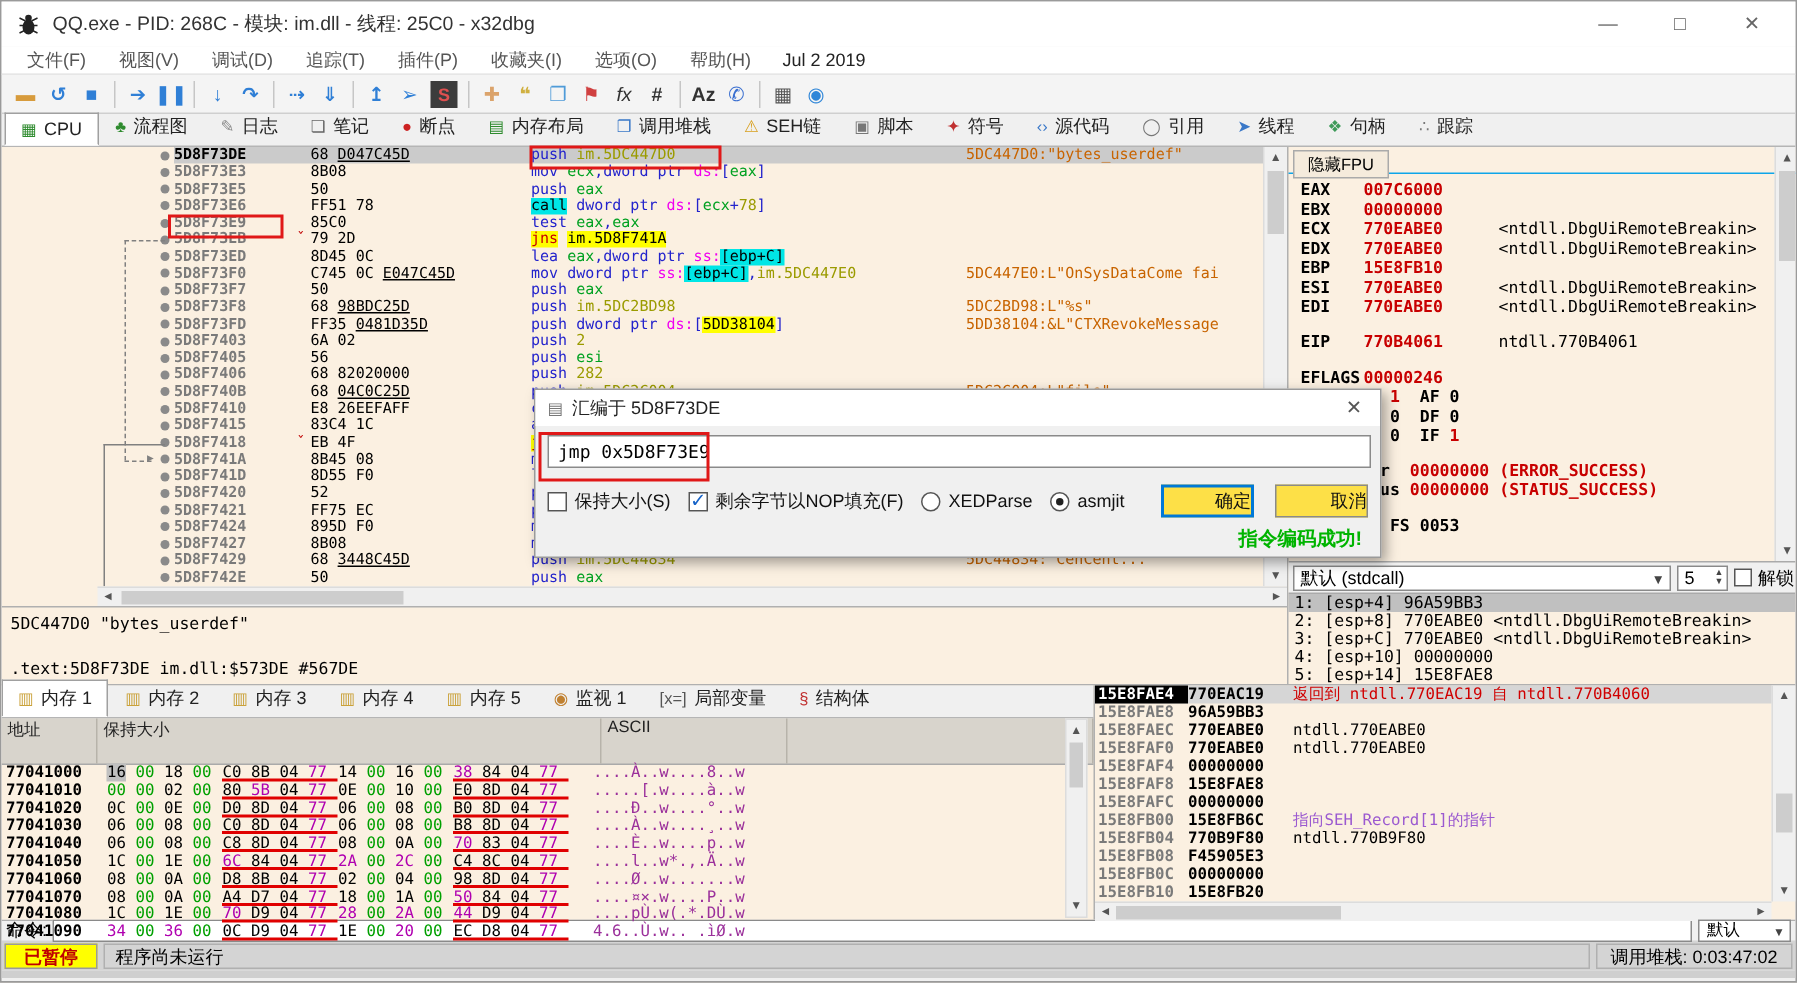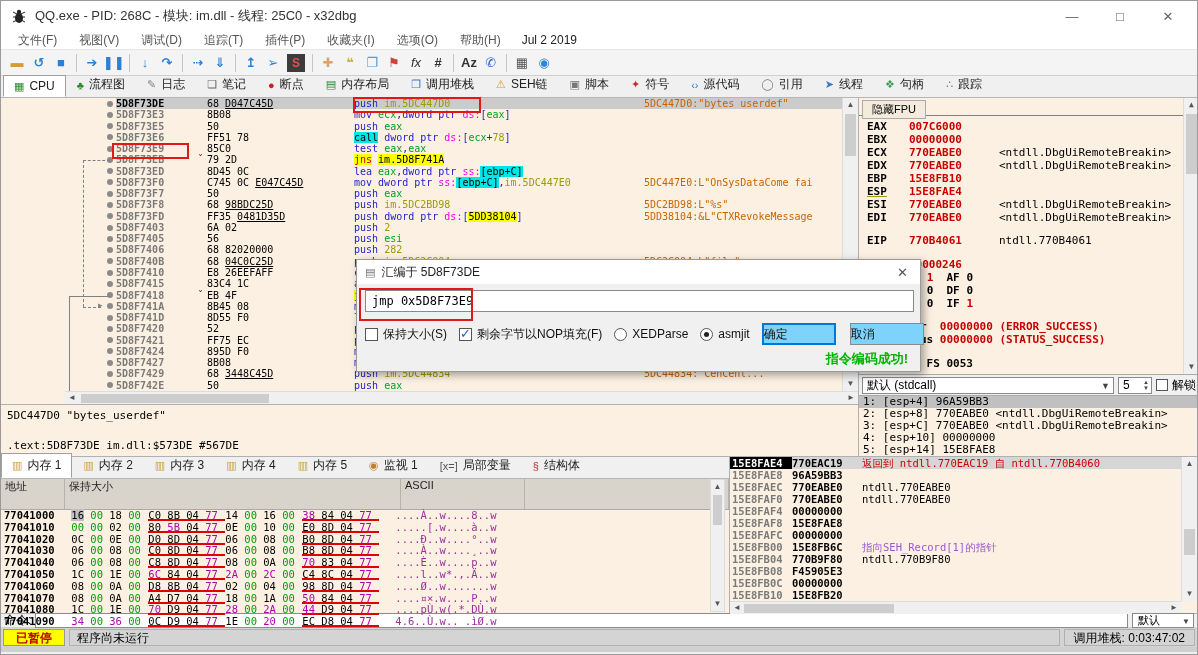--- a/index.html
+++ b/index.html
@@ -118,21 +118,21 @@
   .dico{color:#777;font-size:11px}
   .dclose{margin-left:auto;color:#555;font-size:13px;padding:0 4px}
   .dinput{position:absolute;left:8px;top:30px;width:549px;height:22px;background:#fff;border:1px solid #8a8a8a;
           font-family:"DejaVu Sans Mono",monospace;font-size:12px;line-height:20px;padding-left:6px;color:#000}
   .dopts{position:absolute;left:8px;top:62px;right:8px;height:24px;display:flex;align-items:center;font-size:12px;color:#111}
   .cb{width:13px;height:13px;border:1px solid #555;background:#fff;display:inline-block;position:relative;margin-right:5px;flex:none}
   .cb.on::after{content:"✓";position:absolute;top:-3px;left:0px;color:#1562c8;font-size:13px;font-weight:bold}
   .rb{width:13px;height:13px;border:1px solid #555;border-radius:50%;background:#fff;display:inline-block;position:relative;margin-right:5px;flex:none}
   .rb.on::after{content:"";position:absolute;left:3px;top:3px;width:5px;height:5px;border-radius:50%;background:#222}
   .dlbl{margin-right:12px;white-space:nowrap}
-  .dbtn{width:74px;height:22px;border:1px solid #8a8a8a;background:#7dd3fc;text-align:left;line-height:20px;flex:none}
+  .dbtn{width:62px;height:22px;border:1px solid #8a8a8a;background:#fde047;text-align:right;line-height:20px;flex:none}
   .dbtn.primary{border:2px solid #0078d7;line-height:18px;margin-left:auto;margin-right:14px}
   .dstatus{position:absolute;right:12px;top:90px;color:#00b400;font-weight:bold;font-size:13px}
   
   .ann{position:absolute;border:2px solid #e01818;z-index:60;pointer-events:none}
 </style>
 </head>
 <body>
 
 <div id="app">
 
@@ -319,21 +319,20 @@
     <div class="regs">
       <div class="fpurow">
         <span class="fpu">隐藏FPU</span>
       </div>
       <div class="regbody" id="regbody">
           <div class="rrow"><span class="rname">EAX</span><span class="rval">007C6000</span></div>
           <div class="rrow"><span class="rname">EBX</span><span class="rval">00000000</span></div>
           <div class="rrow"><span class="rname">ECX</span><span class="rval">770EABE0</span><span class="rext">&lt;ntdll.DbgUiRemoteBreakin&gt;</span></div>
           <div class="rrow"><span class="rname">EDX</span><span class="rval">770EABE0</span><span class="rext">&lt;ntdll.DbgUiRemoteBreakin&gt;</span></div>
           <div class="rrow"><span class="rname">EBP</span><span class="rval">15E8FB10</span></div>
-          <div class="rrow"><span class="rname ul">ESP</span><span class="rval">15E8FAE4</span></div>
           <div class="rrow"><span class="rname">ESI</span><span class="rval">770EABE0</span><span class="rext">&lt;ntdll.DbgUiRemoteBreakin&gt;</span></div>
           <div class="rrow"><span class="rname">EDI</span><span class="rval">770EABE0</span><span class="rext">&lt;ntdll.DbgUiRemoteBreakin&gt;</span></div>
           <div class="spacer10"></div>
           <div class="rrow"><span class="rname">EIP</span><span class="rval">770B4061</span><span class="rext">ntdll.770B4061</span></div>
           <div class="spacer11"></div>
           <div class="rrow"><span class="rname">EFLAGS</span><span class="rval">00000246</span></div>
           <div class="rrow"><span class="fname">ZF </span><span class="fv1">1</span><span>  </span><span class="fname">PF </span><span class="fv1">1</span><span>  </span><span class="fname">AF </span><span class="fv0">0</span><span>  </span></div>
           <div class="rrow"><span class="fname">OF </span><span class="fv0">0</span><span>  </span><span class="fname">SF </span><span class="fv0">0</span><span>  </span><span class="fname">DF </span><span class="fv0">0</span><span>  </span></div>
           <div class="rrow"><span class="fname">CF </span><span class="fv0">0</span><span>  </span><span class="fname">TF </span><span class="fv0">0</span><span>  </span><span class="fname">IF </span><span class="fv1">1</span><span>  </span></div>
           <div class="spacer10"></div>

